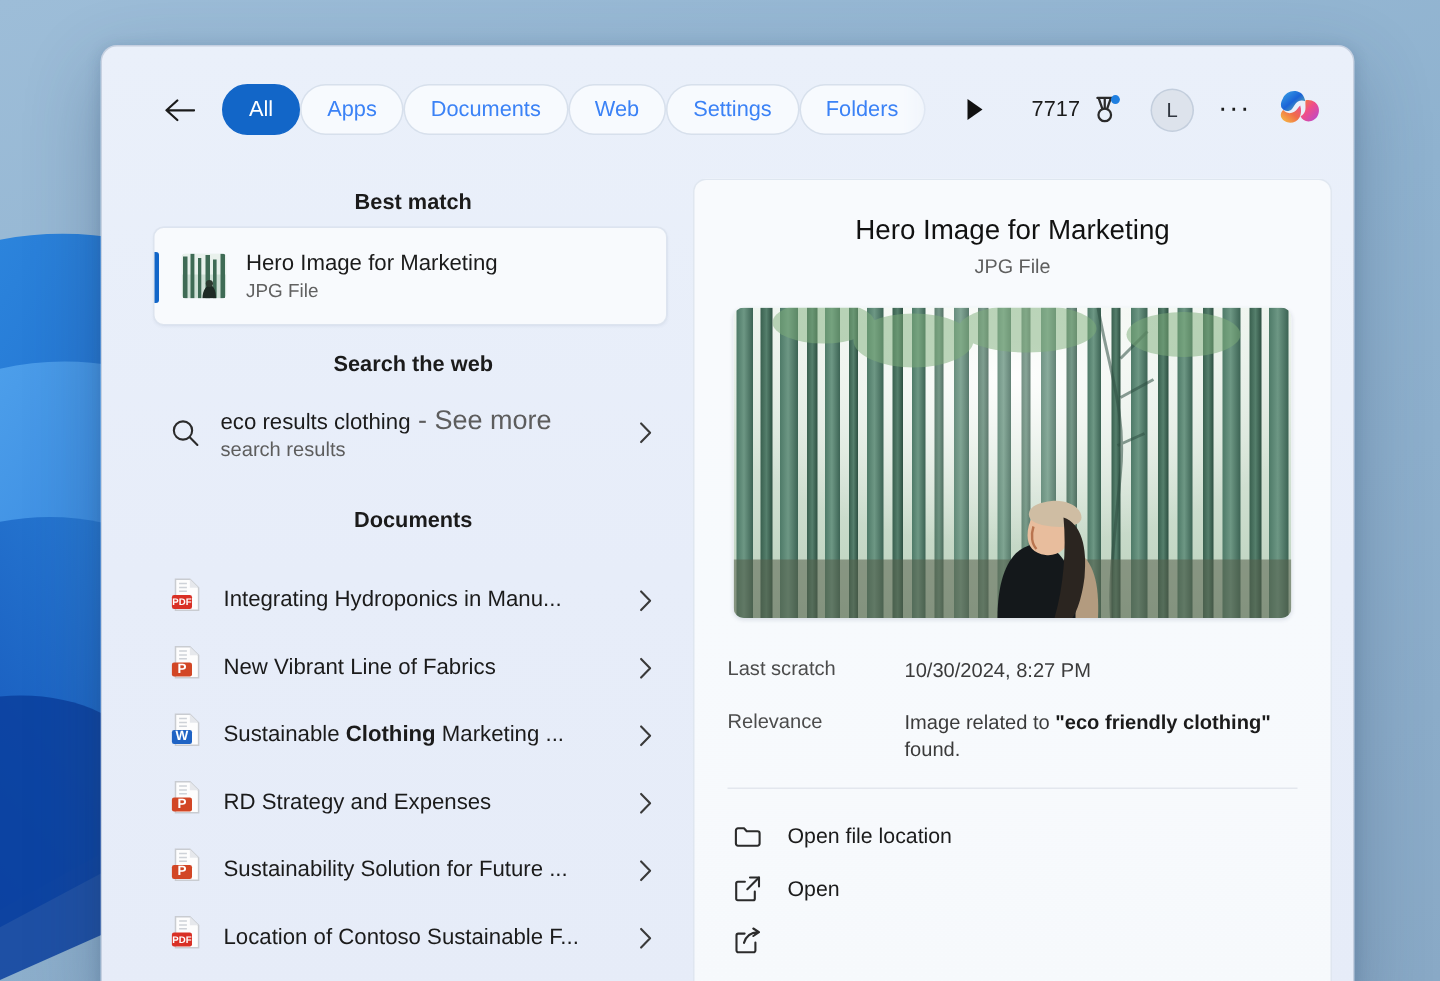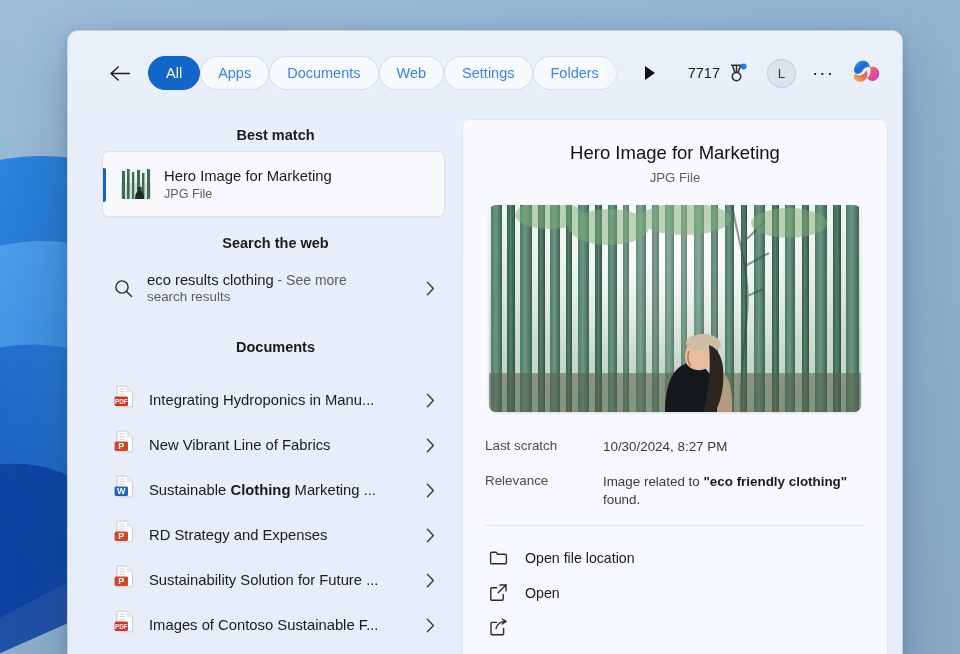--- a/index.html
+++ b/index.html
@@ -116,21 +116,21 @@
   .best-text .t1 { font-size: 14.8px; color: #1b1b1b; line-height: 1.25; }
   .best-text .t2 { font-size: 12.6px; color: #616161; margin-top: 2px; }
 
   
   .web-row {
     display: flex; align-items: center; gap: 14px; height: 58px;
     padding: 0 10px 0 12px; border-radius: 6px; cursor: pointer;
   }
   .web-text { flex: 1; }
   .web-text .l1 { font-size: 14.8px; color: #1b1b1b; }
-  .web-text .l1 .sub { color: #5d5d5d; font-size: 14px; }
+  .web-text .l1 .sub { color: #5d5d5d; font-size: 18px; }
   .web-text .l2 { font-size: 13.4px; color: #5d5d5d; margin-top: 1px; }
   .chev { color: #3a3a3a; flex: none; }
 
   
   .doc-row {
     display: flex; align-items: flex-end; gap: 14px; height: 45px;
     padding: 0 10px 0 12px; border-radius: 6px; cursor: pointer;
   }
   .doc-label { flex: 1; font-size: 14.8px; color: #1b1b1b; white-space: nowrap; }
   .doc-label b { font-weight: bold; }
@@ -375,21 +375,21 @@
           <div class="doc-row">
             <svg width="21" height="23" viewBox="0 0 21 23">
               <path d="M3 1.2 H12.6 L18.4 6.9 V21.8 H3 Z" fill="#fdfdfd" stroke="#c9ccd1" stroke-width="1"></path>
               <path d="M12.6 1.2 L18.4 6.9 H12.6 Z" fill="#e6e8ec"></path>
               <g stroke="#ced2d8" stroke-width="1">
                 <path d="M5.4 4 H10.6 M5.4 6.6 H10.6 M5.4 9.2 H10.6"></path>
               </g>
               <rect x="0.6" y="11.6" width="13.4" height="9.4" rx="1.5" fill="#d93025"></rect>
               <text x="7.3" y="18.6" font-family="Liberation Sans, sans-serif" font-size="6.4" font-weight="bold" fill="#fff" text-anchor="middle">PDF</text>
             </svg>
-            <div class="doc-label">Images of Contoso Sustainable F...</div>
+            <div class="doc-label">Location of Contoso Sustainable F...</div>
             <svg width="9" height="15" viewBox="0 0 9 15">
               <path d="M1.4 1.3 L7.4 7.5 L1.4 13.7" fill="none" stroke="#3a3a3a" stroke-width="1.4" stroke-linecap="round" stroke-linejoin="round"></path>
             </svg>
           </div>
         </div>
     </div>
 
     <div id="right-pane">
       <div class="pv-title">Hero Image for Marketing</div>
       <div class="pv-sub">JPG File</div>

